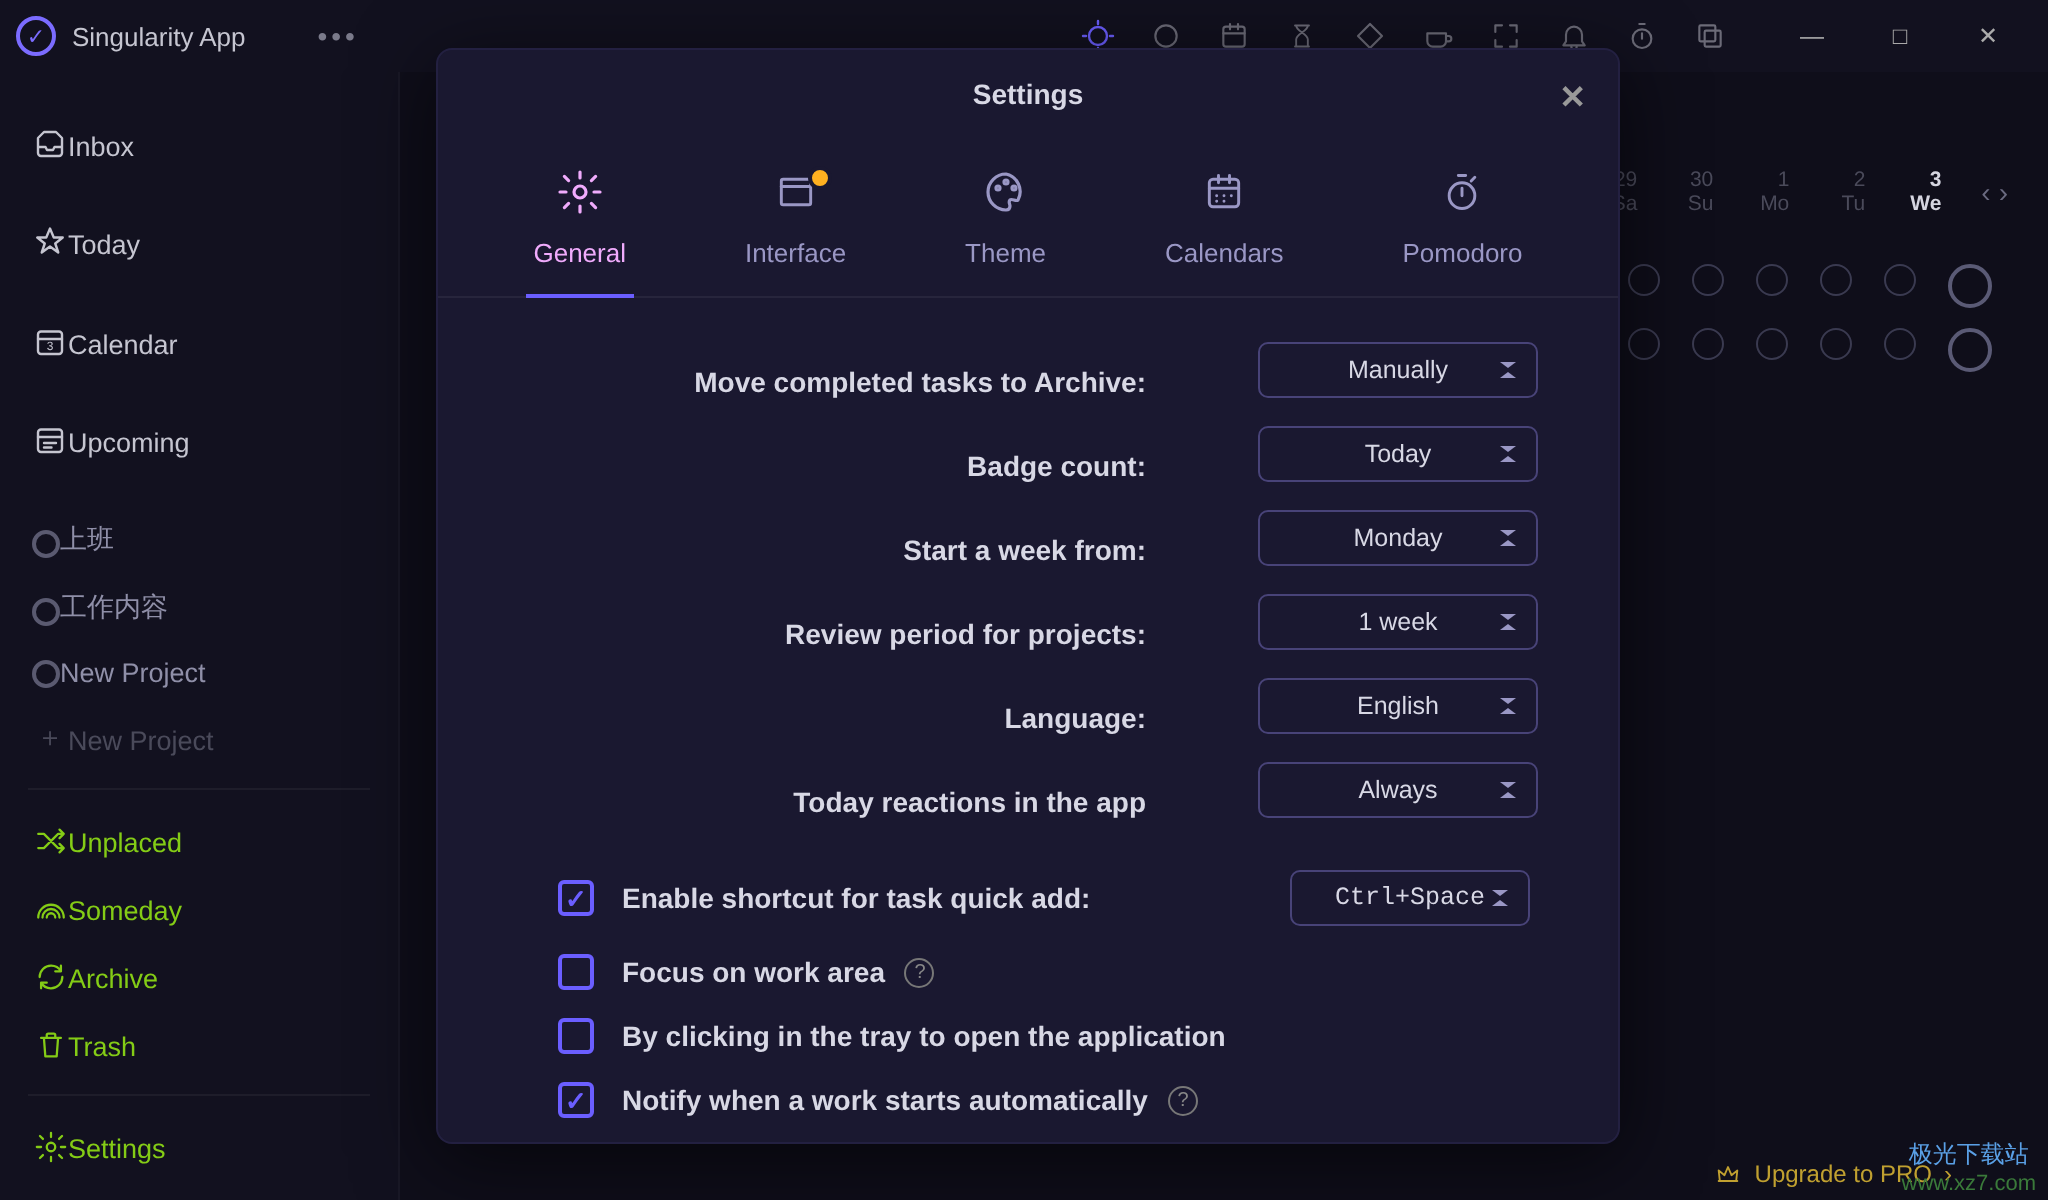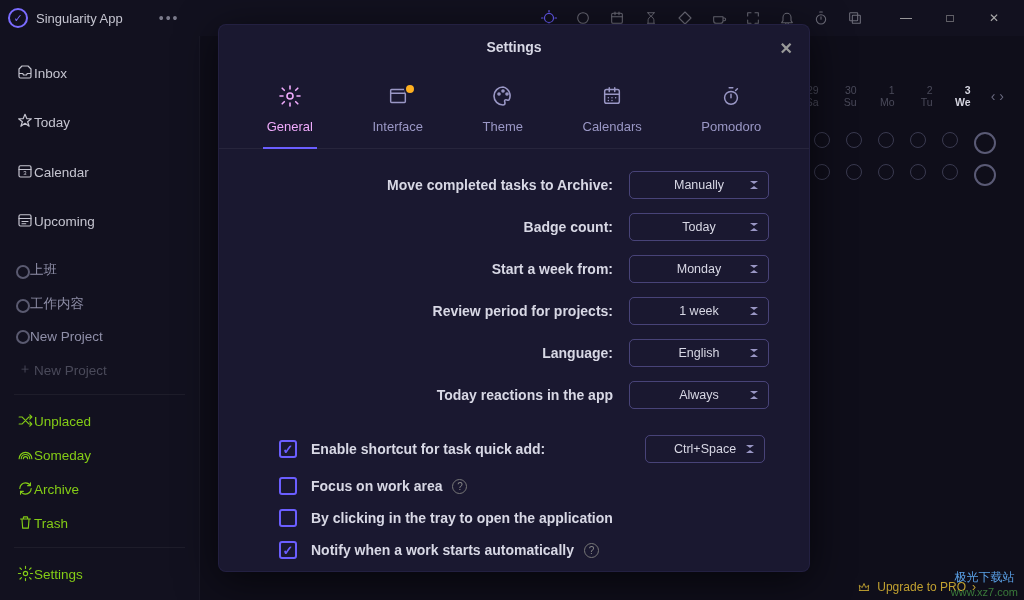--- a/index.html
+++ b/index.html
@@ -87,21 +87,21 @@
   .modal-header { position:relative; text-align:center; padding: 14px 0; font-size:14px; font-weight:600;}
   .modal-close { position:absolute; right:16px; top:14px; color:#999; font-size:16px;}
   .tabs { display:flex; justify-content:space-around; padding:6px 18px 0; border-bottom:1px solid rgba(255,255,255,.06);}
   .tab { text-align:center; padding: 6px 4px 14px; font-size:13px; color:#9a97c5; position:relative;}
   .tab .ti { display:block; height:30px; margin-bottom:8px; display:flex; align-items:center; justify-content:center;}
   .tab.active { color:#f0abfc; }
   .tab.active::after{content:"";position:absolute;left:0;right:0;bottom:-1px;height:2px;background:#6b5eff;}
   .tab .badge{position:absolute; top:2px; left:50%; margin-left:6px; width:12px;height:12px;border-radius:50%;background:#ffb020;border:2px solid #1a1830;}
 
   .modal-body { padding: 22px 40px; overflow:auto; flex:1;}
-  .row { display:flex; align-items:center; margin-bottom:14px;}
+  .row { display:flex; align-items:flex-end; margin-bottom:14px;gap:40px;}
   .row label { flex:1; text-align:right; margin-right:16px; font-size:14px; font-weight:600;}
   .sel {
     width:140px; height:28px; border:1px solid rgba(160,150,255,.35); border-radius:5px;
     background:transparent; color:#d8d8e5; font-size:12.5px;
     display:flex; align-items:center; justify-content:center; position:relative;
   }
   .sel::after{content:"";position:absolute;right:10px;top:9px;border-left:4px solid transparent;border-right:4px solid transparent;border-top:3px solid #9a97c5;}
   .sel::before{content:"";position:absolute;right:10px;bottom:9px;border-left:4px solid transparent;border-right:4px solid transparent;border-bottom:3px solid #9a97c5;}
 
   .chk-row{display:flex;align-items:center;margin-bottom:14px; padding-left:20px;}
@@ -434,21 +434,21 @@
       <div class="sel">
           <span>Always</span>
         </div>
     </div>
 
     <div style="height:12px;"></div>
 
     <div class="chk-row withsel">
       <span class="chk checked"></span>
       <span class="lbl">Enable shortcut for task quick add:</span>
-      <div class="sel" style="width:120px;">
+      <div class="sel" style="width:120px;font-family:Liberation Mono, monospace;">
           <span>Ctrl+Space</span>
         </div>
     </div>
     <div class="chk-row">
       <span class="chk"></span>
       <span class="lbl">Focus on work area</span>
       <span class="help">?</span>
     </div>
     <div class="chk-row">
       <span class="chk"></span>

